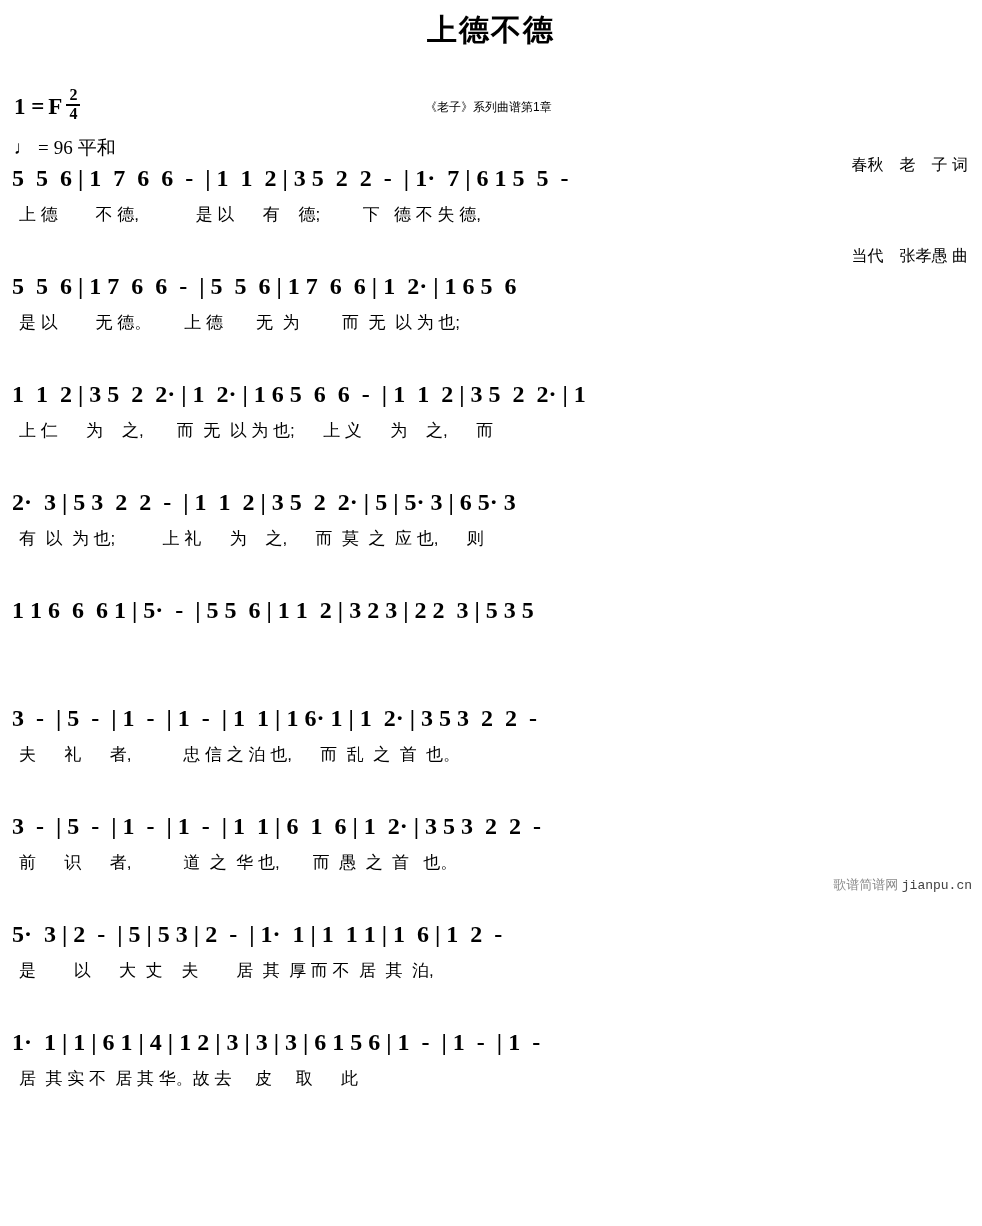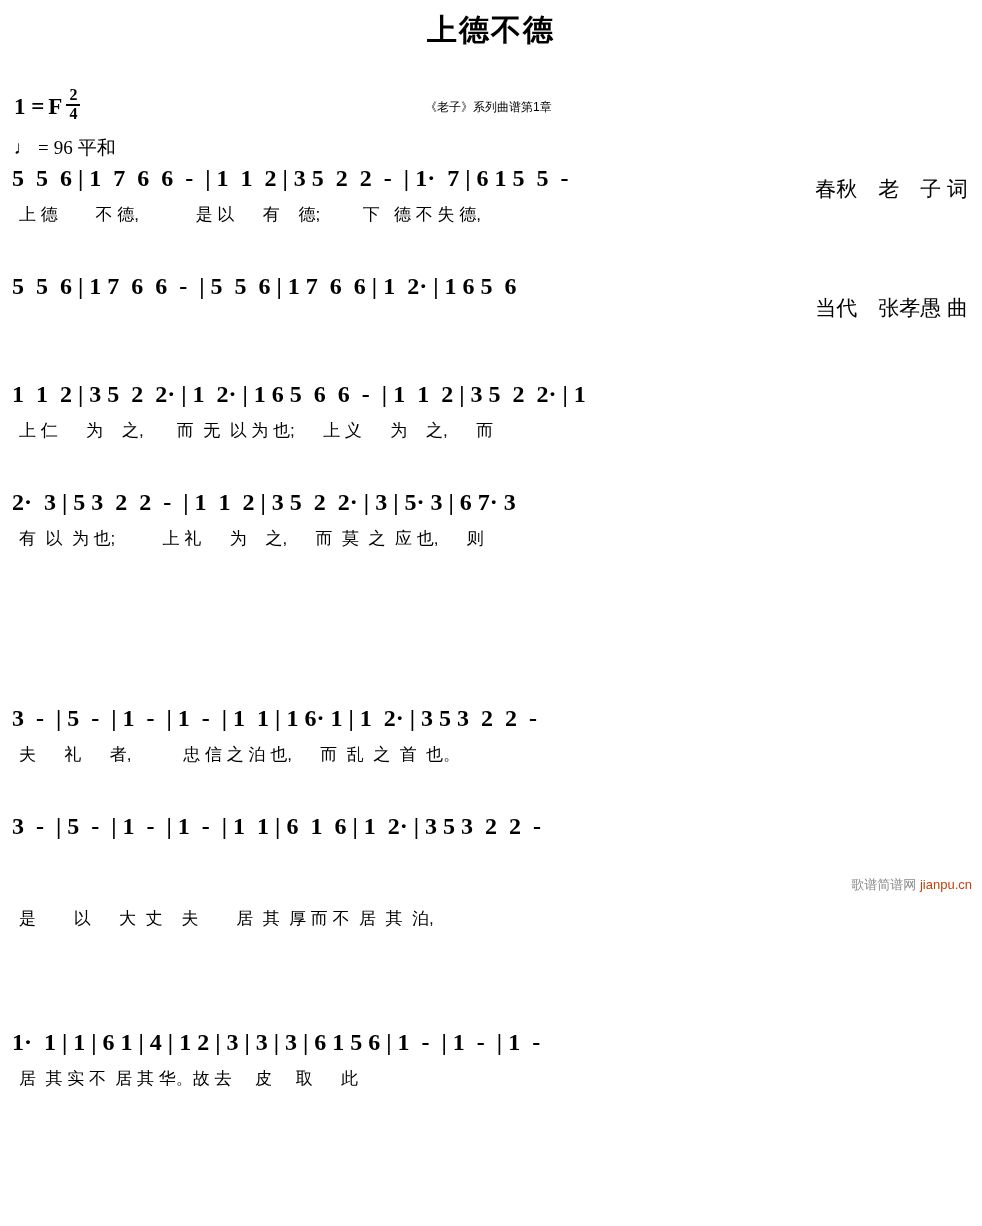--- a/index.html
+++ b/index.html
@@ -71,21 +71,21 @@
     transform: translateX(-52%);
     top: 48px;
     font-size: 12px;
     font-family: "Liberation Sans", sans-serif;
     white-space: nowrap;
   }
   .credits {
     position: absolute;
     right: 14px;
     top: 38px;
-    font-size: 21px;
+    font-size: 16px;
     font-family: "Liberation Sans", sans-serif;
     line-height: 1.9;
     text-align: left;
     white-space: pre;
   }
   
   .system {
     position: relative;
     height: 108px;
     margin: 0 12px;
@@ -112,21 +112,21 @@
     margin-left: 7px;
   }
   .watermark {
     position: absolute;
     right: 10px;
     bottom: 4px;
     font-size: 13px;
     font-family: "Liberation Sans", sans-serif;
     color: #8a8a8a;
   }
-  .watermark .red { color: #c2410c; }
+  .watermark .red { color: #404040; font-family: Liberation Mono, monospace; }
 </style>
 </head>
 <body>
 
 <div class="sheet">
 
   <div class="title">上德不德</div>
 
   <div class="header-row">
     <div class="key-block">
@@ -153,39 +153,43 @@
       <div>当代　张孝愚 曲</div>
     </div>
   </div>
 
   <div class="system">
     <div class="notes">5  5  6 | 1  7  6  6  -  | 1  1  2 | 3 5  2  2  -  | 1·  7 | 6 1 5  5  -</div>
     <div class="lyrics">上 德        不 德,            是 以      有    德;         下   德 不 失 德,</div>
   </div>
   <div class="system">
     <div class="notes">5  5  6 | 1 7  6  6  -  | 5  5  6 | 1 7  6  6 | 1  2· | 1 6 5  6</div>
+    <div class="lyrics">是 以        无 德。       上 德       无  为         而  无  以 为 也;</div>
   </div>
   <div class="system">
     <div class="notes">1  1  2 | 3 5  2  2· | 1  2· | 1 6 5  6  6  -  | 1  1  2 | 3 5  2  2· | 1</div>
     <div class="lyrics">上 仁      为    之,       而  无  以 为 也;      上 义      为    之,      而</div>
   </div>
   <div class="system">
-    <div class="notes">2·  3 | 5 3  2  2  -  | 1  1  2 | 3 5  2  2· | 3 | 5· 3 | 6 7· 3</div>
+    <div class="notes">2·  3 | 5 3  2  2  -  | 1  1  2 | 3 5  2  2· | 5 | 5· 3 | 6 5· 3</div>
     <div class="lyrics">有  以  为 也;          上 礼      为    之,      而  莫  之  应 也,      则</div>
   </div>
   <div class="system">
+    <div class="notes">1 1 6  6  6 1 | 5·  -  | 5 5  6 | 1 1  2 | 3 2 3 | 2 2  3 | 5 3 5</div>
   </div>
   <div class="system">
     <div class="notes">3  -  | 5  -  | 1  -  | 1  -  | 1  1 | 1 6· 1 | 1  2· | 3 5 3  2  2  -</div>
     <div class="lyrics">夫      礼      者,           忠 信 之 泊 也,      而  乱  之  首  也。</div>
   </div>
   <div class="system">
     <div class="notes">3  -  | 5  -  | 1  -  | 1  -  | 1  1 | 6  1  6 | 1  2· | 3 5 3  2  2  -</div>
-  </div>
-  <div class="system">
+    <div class="lyrics">前      识      者,           道  之  华 也,       而  愚  之  首   也。</div>
+  </div>
+  <div class="system">
+    <div class="notes">5·  3 | 2  -  | 5 | 5 3 | 2  -  | 1·  1 | 1  1 1 | 1  6 | 1  2  -</div>
     <div class="lyrics">是        以      大  丈    夫        居  其  厚 而 不  居  其  泊,</div>
   </div>
   <div class="system">
     <div class="notes">1·  1 | 1 | 6 1 | 4 | 1 2 | 3 | 3 | 3 | 6 1 5 6 | 1  -  | 1  -  | 1  -</div>
     <div class="lyrics">居  其 实 不  居 其 华。故 去     皮     取      此</div>
   </div>
 
   <div class="watermark">
     <span>歌谱简谱网</span>
     <span class="red">jianpu.cn</span>

